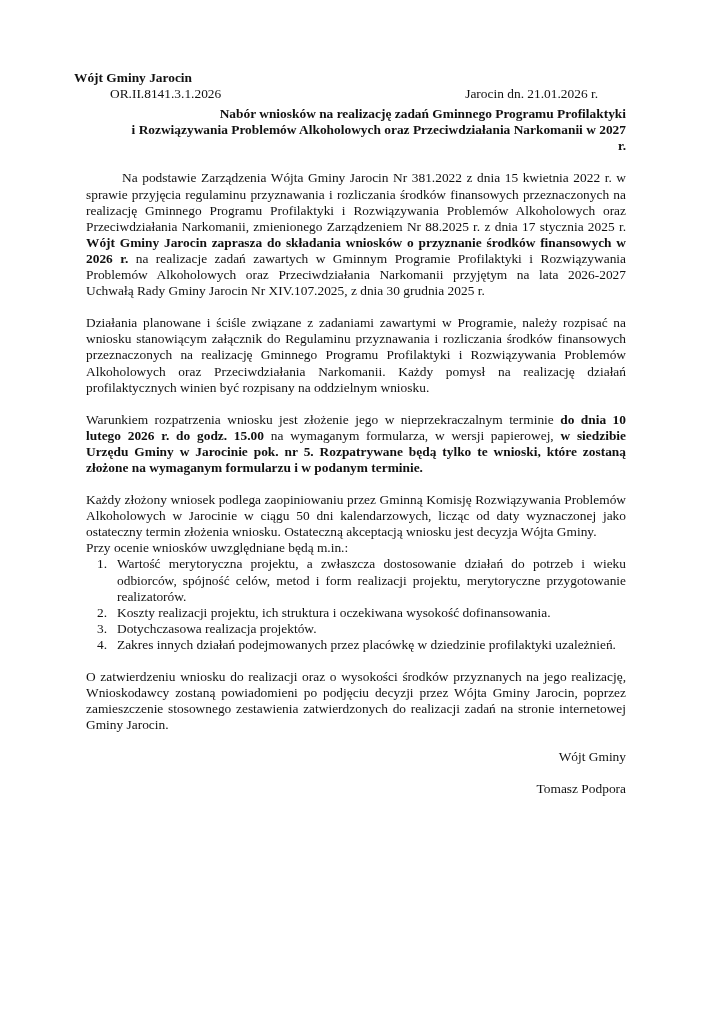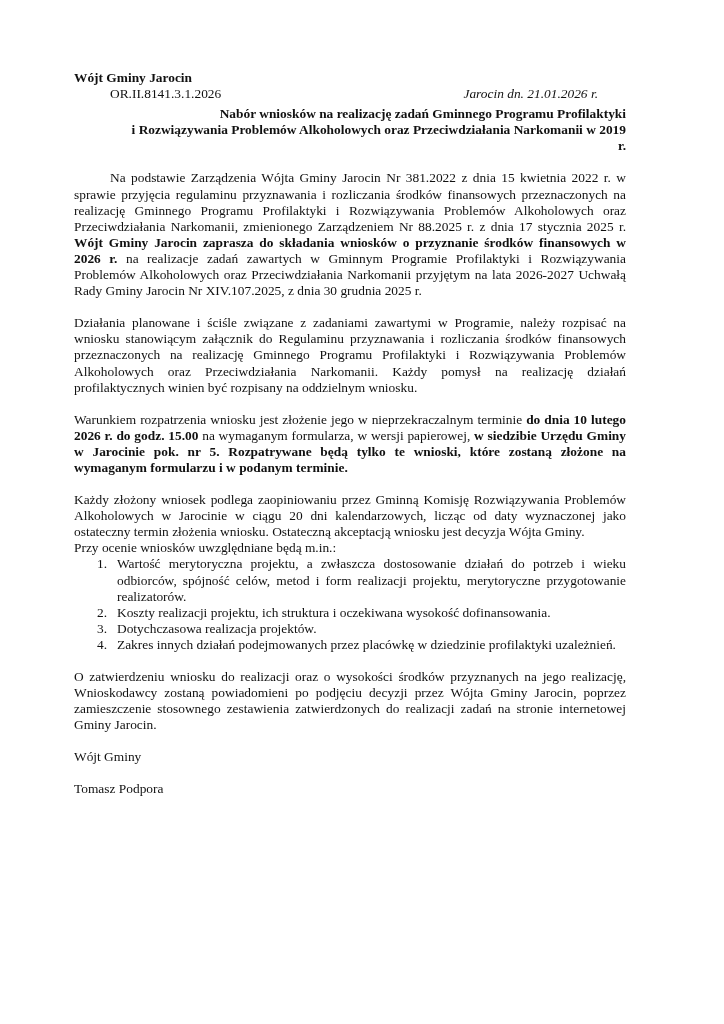--- a/index.html
+++ b/index.html
@@ -5,59 +5,59 @@
   html, body { margin: 0; padding: 0; background: #ffffff; }
   body {
     width: 724px; height: 1024px; position: relative; overflow: hidden;
     font-family: "Liberation Serif", serif; color: #111111;
     font-size: 13.4px; line-height: 16.1px;
   }
   .page { position: absolute; left: 74px; top: 70px; width: 552px; }
   .b { font-weight: bold; }
   .header-row { display: flex; justify-content: space-between; margin-left: 36px; }
   .header-org { font-weight: bold; }
-  .date { padding-right: 28px; font-style: italic; }
+  .date { padding-right: 28px; }
   .title { text-align: right; font-weight: bold; margin-top: 4px; }
-  .p { text-align: justify; margin-top: 16px; }
+  .p { text-align: justify; margin-top: 16px; margin-left: 12px; }
   .p.indent { text-indent: 36px; }
   .p.tight { margin-top: 0; }
   ol.criteria { margin: 0; padding: 0; list-style: none; }
   ol.criteria li { display: flex; }
   ol.criteria .num { width: 43px; text-align: right; padding-right: 10px; box-sizing: border-box; flex: none; }
   ol.criteria .txt { flex: 1; text-align: justify; font-family: Liberation Serif, serif; }
-  .sig { text-align: left; }
+  .sig { text-align: right; }
   .sig .role { margin-top: 16px; }
   .sig .name { margin-top: 16px; }
 </style>
 </head>
 <body>
 
 <div class="page">
 
   <div>
     <div class="header-org">Wójt Gminy Jarocin</div>
     <div class="header-row">
       <span>OR.II.8141.3.1.2026</span>
       <span class="date">Jarocin dn. 21.01.2026 r.</span>
     </div>
   </div>
 
   <div class="title">
     <div>Nabór wniosków na realizację zadań Gminnego Programu Profilaktyki</div>
-    <div>i Rozwiązywania Problemów Alkoholowych oraz Przeciwdziałania Narkomanii w 2019</div>
+    <div>i Rozwiązywania Problemów Alkoholowych oraz Przeciwdziałania Narkomanii w 2027</div>
     <div>r.</div>
   </div>
 
   <div class="p indent"><span>Na podstawie Zarządzenia Wójta Gminy Jarocin  Nr 381.2022 z dnia 15 kwietnia 2022 r. w sprawie przyjęcia regulaminu przyznawania i rozliczania środków finansowych przeznaczonych na realizację Gminnego Programu Profilaktyki i Rozwiązywania Problemów Alkoholowych oraz Przeciwdziałania Narkomanii, zmienionego Zarządzeniem Nr 88.2025 r. z dnia 17 stycznia 2025 r. </span><span class="b">Wójt Gminy Jarocin zaprasza do składania wniosków o przyznanie środków finansowych w  2026 r.</span><span> na realizacje zadań zawartych w Gminnym Programie Profilaktyki i Rozwiązywania Problemów Alkoholowych oraz Przeciwdziałania Narkomanii przyjętym na lata 2026-2027 Uchwałą Rady Gminy  Jarocin Nr XIV.107.2025, z dnia 30 grudnia 2025 r.</span></div>
 
   <div class="p">Działania planowane i  ściśle związane z zadaniami zawartymi w Programie, należy rozpisać na wniosku stanowiącym załącznik do Regulaminu przyznawania i rozliczania środków finansowych przeznaczonych na realizację Gminnego Programu Profilaktyki i Rozwiązywania Problemów Alkoholowych oraz Przeciwdziałania Narkomanii. Każdy pomysł na realizację działań profilaktycznych winien być rozpisany na oddzielnym wniosku.</div>
 
   <div class="p"><span>Warunkiem rozpatrzenia wniosku jest złożenie jego w nieprzekraczalnym terminie </span><span class="b">do dnia 10 lutego 2026 r. do godz. 15.00</span><span> na wymaganym formularza, w wersji papierowej, </span><span class="b">w siedzibie Urzędu Gminy w Jarocinie pok. nr 5. Rozpatrywane będą tylko te wnioski, które zostaną złożone na wymaganym formularzu i w podanym terminie.</span></div>
 
-  <div class="p">Każdy  złożony wniosek podlega zaopiniowaniu przez Gminną Komisję Rozwiązywania Problemów Alkoholowych w Jarocinie w ciągu 20 dni kalendarzowych, licząc od daty wyznaczonej jako ostateczny termin złożenia wniosku. Ostateczną akceptacją wniosku jest decyzja Wójta Gminy.</div>
+  <div class="p">Każdy  złożony wniosek podlega zaopiniowaniu przez Gminną Komisję Rozwiązywania Problemów Alkoholowych w Jarocinie w ciągu 50 dni kalendarzowych, licząc od daty wyznaczonej jako ostateczny termin złożenia wniosku. Ostateczną akceptacją wniosku jest decyzja Wójta Gminy.</div>
   <div class="p tight">Przy ocenie wniosków uwzględniane będą m.in.:</div>
 
   <ol class="criteria">
     <li>
         <span class="num">1.</span>
         <span class="txt">Wartość merytoryczna projektu, a zwłaszcza  dostosowanie działań do potrzeb i wieku odbiorców, spójność celów, metod i form realizacji projektu, merytoryczne przygotowanie realizatorów.</span>
       </li>
     <li>
         <span class="num">2.</span>
         <span class="txt">Koszty realizacji projektu, ich struktura i oczekiwana wysokość dofinansowania.</span>

